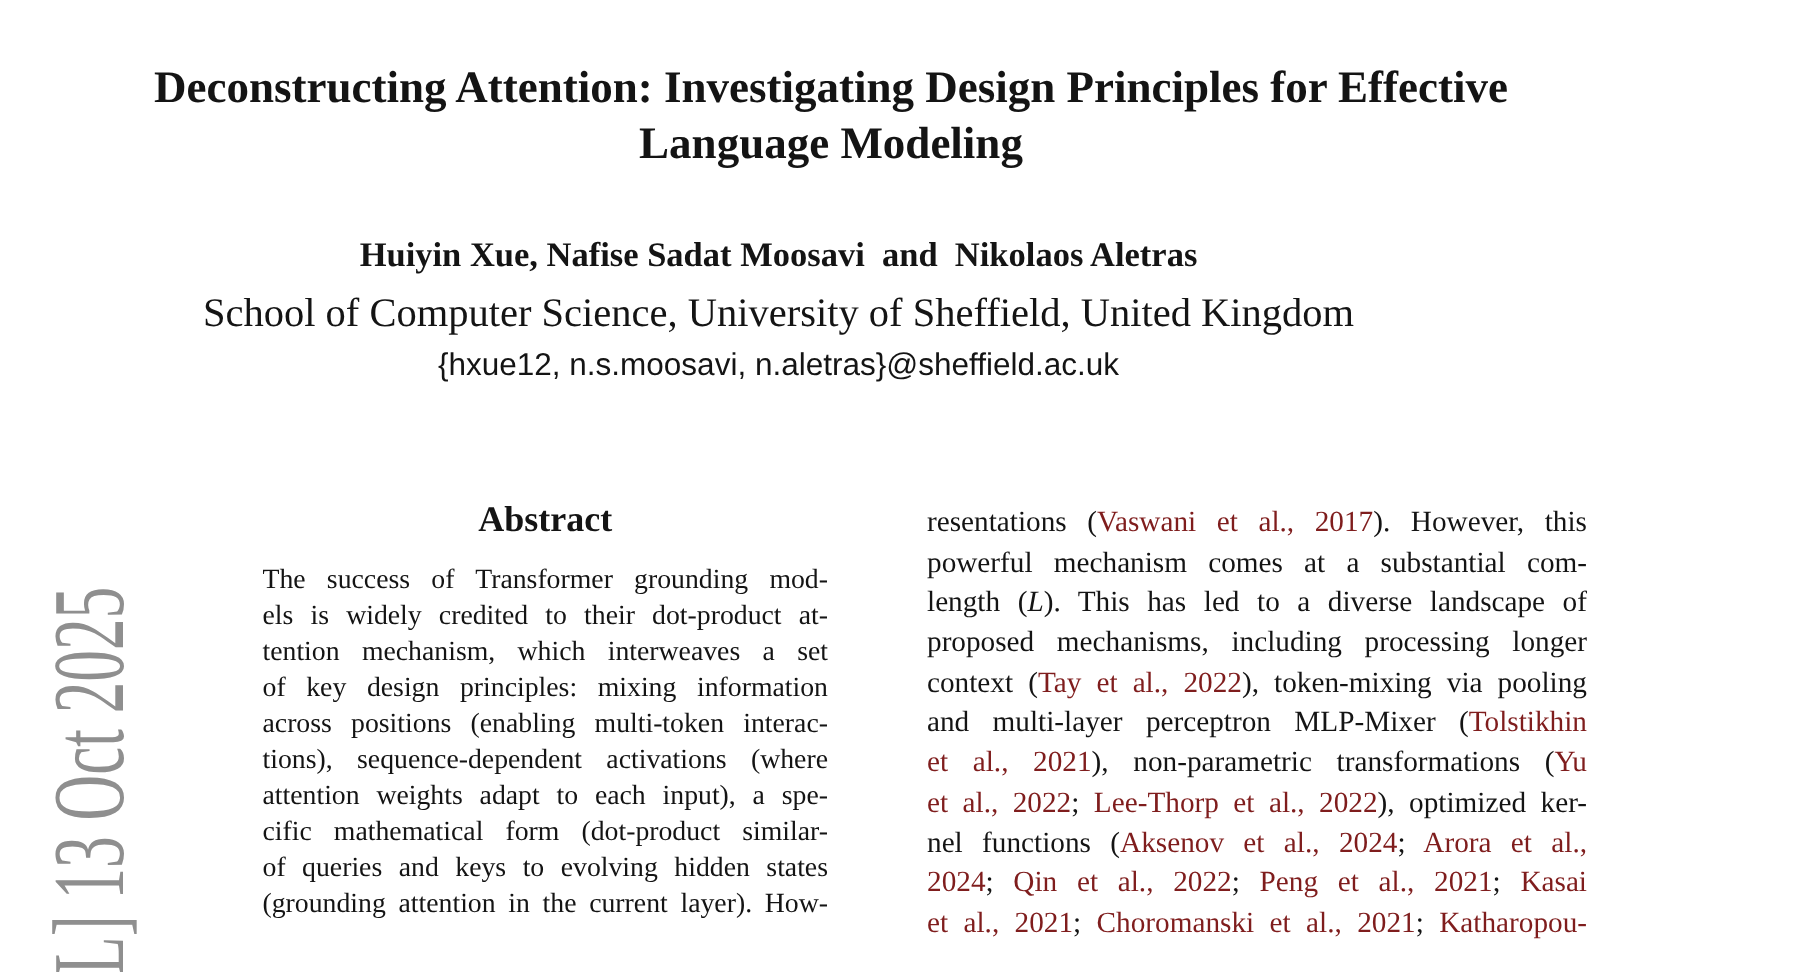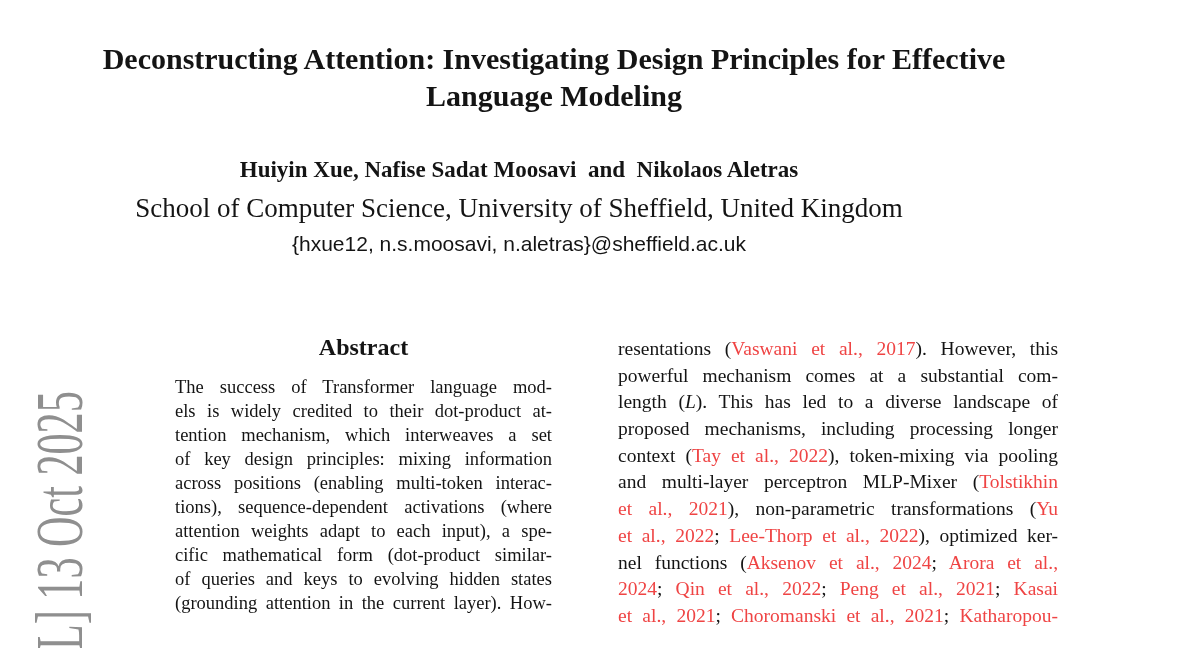--- a/index.html
+++ b/index.html
@@ -49,21 +49,21 @@
     position:absolute;left:618px;top:336px;width:440px;
     font-size:19.5px;
   }
   .intro-col .tline{height:26.7px;line-height:26.7px;}
   .tline{
     text-align:justify;
     text-align-last:justify;
     -moz-text-align-last:justify;
     white-space:normal;
   }
-  .cite{color:#ef4444;}
+  .cite{color:#7f1d1d;}
   .math{font-style:italic;}
 </style>
 </head>
 <body>
 
 <div class="page">
 
   <div class="watermark">L] 13 Oct 2025</div>
 
   <div class="title">
@@ -73,21 +73,21 @@
 
   <div class="authors-block">
     <div class="authors">Huiyin Xue, Nafise Sadat Moosavi  and  Nikolaos Aletras</div>
     <div class="affiliation">School of Computer Science, University of Sheffield, United Kingdom</div>
     <div class="email">{hxue12, n.s.moosavi, n.aletras}@sheffield.ac.uk</div>
   </div>
 
   <div class="abstract-heading">Abstract</div>
 
   <div class="abstract-body">
-      <div class="tline"><span>The success of Transformer language mod-</span></div>
+      <div class="tline"><span>The success of Transformer grounding mod-</span></div>
       <div class="tline"><span>els is widely credited to their dot-product at-</span></div>
       <div class="tline"><span>tention mechanism, which interweaves a set</span></div>
       <div class="tline"><span>of key design principles: mixing information</span></div>
       <div class="tline"><span>across positions (enabling multi-token interac-</span></div>
       <div class="tline"><span>tions), sequence-dependent activations (where</span></div>
       <div class="tline"><span>attention weights adapt to each input), a spe-</span></div>
       <div class="tline"><span>cific mathematical form (dot-product similar-</span></div>
       <div class="tline"><span>of queries and keys to evolving hidden states</span></div>
       <div class="tline"><span>(grounding attention in the current layer). How-</span></div>
     </div>

